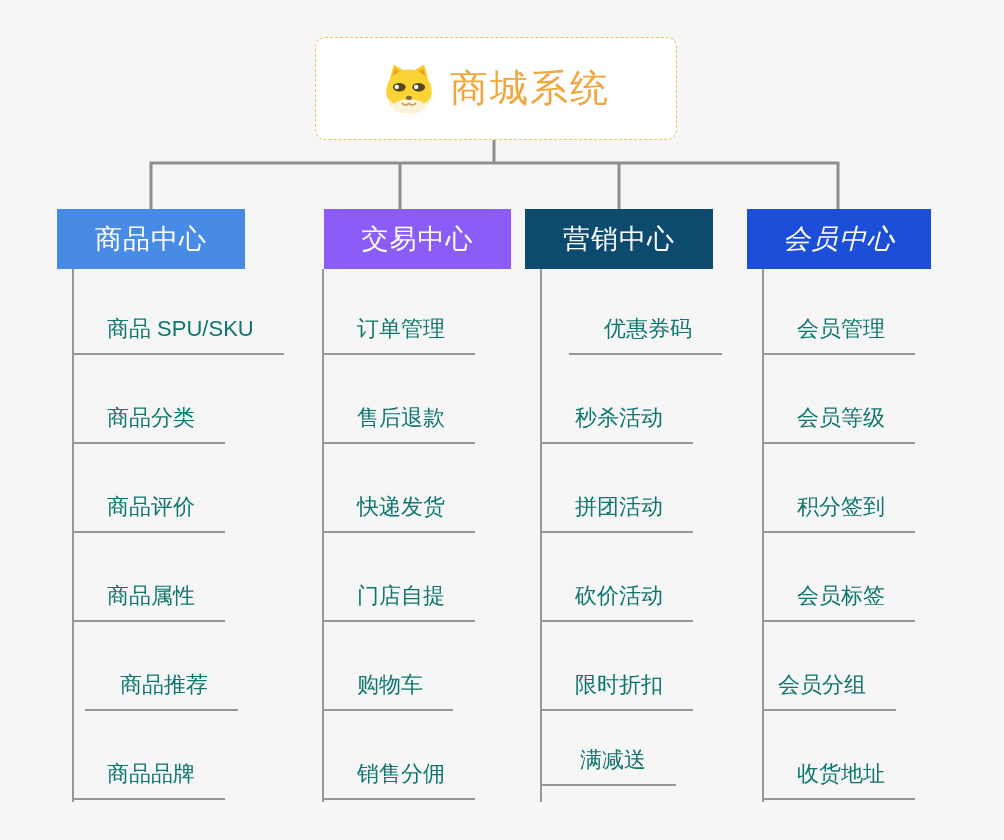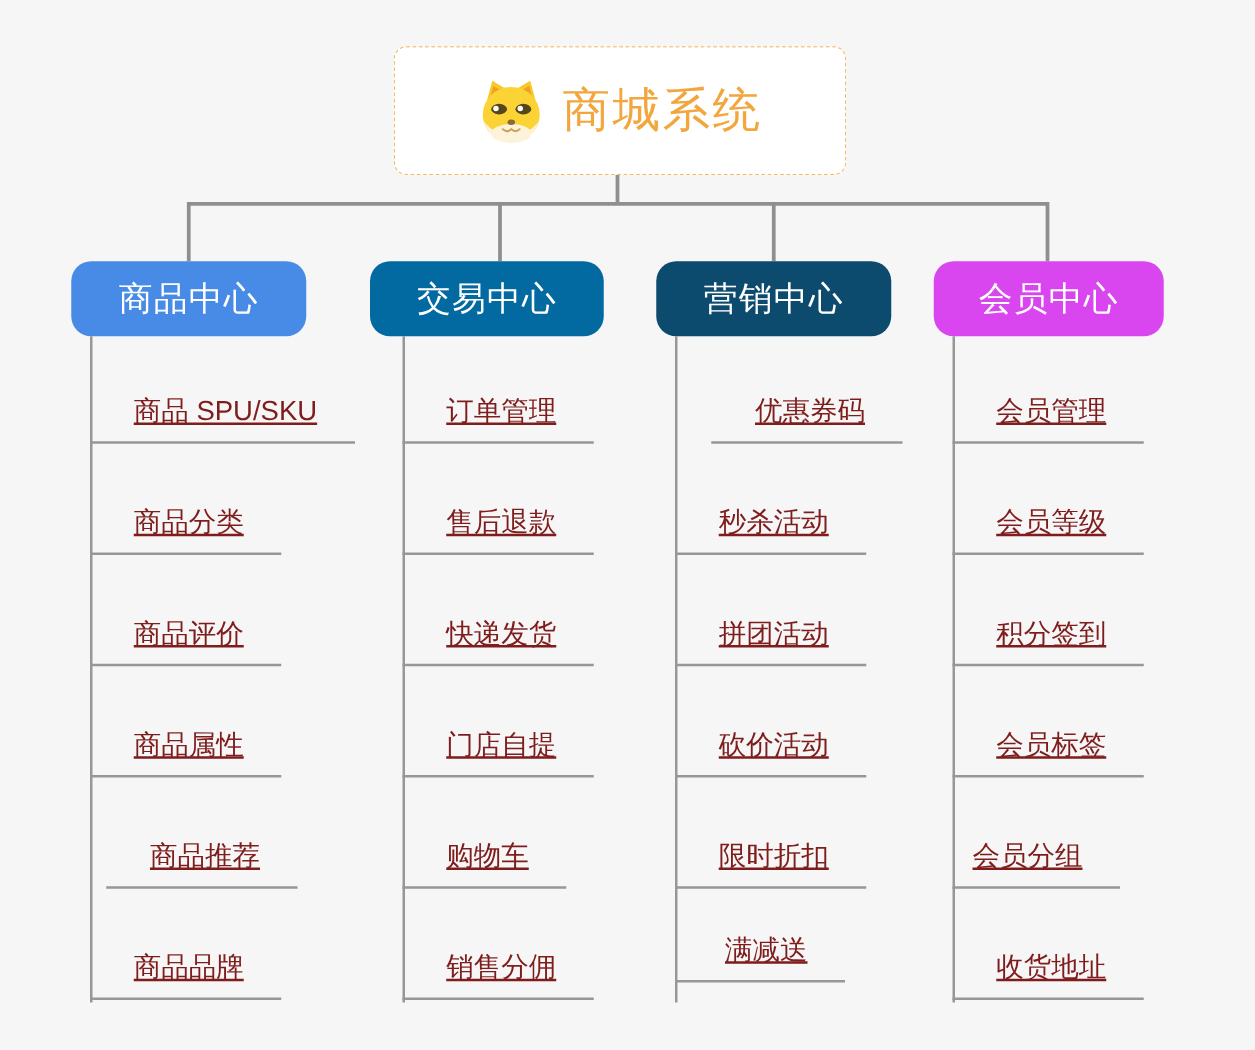--- a/index.html
+++ b/index.html
@@ -31,45 +31,44 @@
   }
   .root-label{
     font-size:38px;
     font-weight:500;
     letter-spacing:2px;
   }
   .branch-box{
     position:absolute;
     top:209px; height:60px;
     box-sizing:border-box;
-    border-radius:16px;
+    border-radius:0;
     display:flex; align-items:center; justify-content:center;
     cursor:pointer;
   }
   .branch-label{
     color:#ffffff;
     font-size:27px;
     letter-spacing:1px;
   }
   .trunk{
     position:absolute;
     width:2px;
     background:#979797;
   }
   .leaf{
     position:absolute;
     box-sizing:border-box;
     padding:0 30px 8px 35px;
     border-bottom:2px solid #979797;
     font-size:22px;
-    color:#7f1d1d;
+    color:#0f766e;
     white-space:nowrap;
     line-height:1.4;
     cursor:pointer;
-    text-decoration:underline;
   }
 </style>
 </head>
 <body>
 
 <div class="canvas">
 
   <svg class="connectors" width="1004" height="840" viewBox="0 0 1004 840">
     <path d="M494 140 V163 M151 209 V163 H838 V209 M400 163 V209 M619 163 V209" fill="none" stroke-width="3" stroke="#8f8f8f"></path>
   </svg>
@@ -97,41 +96,41 @@
       <div class="branch-box" style="left: 57px; width: 188px; background: rgb(71, 139, 230);">
         <span class="branch-label">商品中心</span>
       </div>
       <div class="trunk" style="left: 72px; top: 269px; height: 533px; background: rgb(151, 151, 151);"></div>
       <div class="leaf" style="left: 72px; top: 314px; height: 41px; border-bottom-color: rgb(151, 151, 151);">商品 SPU/SKU</div>
       <div class="leaf" style="left: 72px; top: 403px; height: 41px; border-bottom-color: rgb(151, 151, 151);">商品分类</div>
       <div class="leaf" style="left: 72px; top: 492px; height: 41px; border-bottom-color: rgb(151, 151, 151);">商品评价</div>
       <div class="leaf" style="left: 72px; top: 581px; height: 41px; border-bottom-color: rgb(151, 151, 151);">商品属性</div>
       <div class="leaf" style="left: 72px; top: 670px; height: 41px; border-bottom-color: rgb(151, 151, 151); margin-left: 13px;">商品推荐</div>
       <div class="leaf" style="left: 72px; top: 759px; height: 41px; border-bottom-color: rgb(151, 151, 151);">商品品牌</div>
-      <div class="branch-box" style="left: 296px; width: 187px; background: #0369a1;">
+      <div class="branch-box" style="left: 324px; width: 187px; background: #8b5cf6;">
         <span class="branch-label">交易中心</span>
       </div>
       <div class="trunk" style="left: 322px; top: 269px; height: 533px; background: rgb(151, 151, 151);"></div>
       <div class="leaf" style="left: 322px; top: 314px; height: 41px; border-bottom-color: rgb(151, 151, 151);">订单管理</div>
       <div class="leaf" style="left: 322px; top: 403px; height: 41px; border-bottom-color: rgb(151, 151, 151);">售后退款</div>
       <div class="leaf" style="left: 322px; top: 492px; height: 41px; border-bottom-color: rgb(151, 151, 151);">快递发货</div>
       <div class="leaf" style="left: 322px; top: 581px; height: 41px; border-bottom-color: rgb(151, 151, 151);">门店自提</div>
       <div class="leaf" style="left: 322px; top: 670px; height: 41px; border-bottom-color: rgb(151, 151, 151);">购物车</div>
       <div class="leaf" style="left: 322px; top: 759px; height: 41px; border-bottom-color: rgb(151, 151, 151);">销售分佣</div>
       <div class="branch-box" style="left: 525px; width: 188px; background: #0c4a6e;">
         <span class="branch-label">营销中心</span>
       </div>
       <div class="trunk" style="left: 540px; top: 269px; height: 533px; background: rgb(151, 151, 151);"></div>
       <div class="leaf" style="left: 540px; top: 314px; height: 41px; border-bottom-color: rgb(151, 151, 151); margin-left: 29px;">优惠券码</div>
       <div class="leaf" style="left: 540px; top: 403px; height: 41px; border-bottom-color: rgb(151, 151, 151);">秒杀活动</div>
       <div class="leaf" style="left: 540px; top: 492px; height: 41px; border-bottom-color: rgb(151, 151, 151);">拼团活动</div>
       <div class="leaf" style="left: 540px; top: 581px; height: 41px; border-bottom-color: rgb(151, 151, 151);">砍价活动</div>
       <div class="leaf" style="left: 540px; top: 670px; height: 41px; border-bottom-color: rgb(151, 151, 151);">限时折扣</div>
       <div class="leaf" style="left: 540px; top: 745px; height: 41px; border-bottom-color: rgb(151, 151, 151); padding-left: 40px;">满减送</div>
-      <div class="branch-box" style="left: 747px; width: 184px; background: #d946ef;">
+      <div class="branch-box" style="left: 747px; width: 184px; background: #1d4ed8; font-style: italic;">
         <span class="branch-label">会员中心</span>
       </div>
       <div class="trunk" style="left: 762px; top: 269px; height: 533px; background: rgb(151, 151, 151);"></div>
       <div class="leaf" style="left: 762px; top: 314px; height: 41px; border-bottom-color: rgb(151, 151, 151);">会员管理</div>
       <div class="leaf" style="left: 762px; top: 403px; height: 41px; border-bottom-color: rgb(151, 151, 151);">会员等级</div>
       <div class="leaf" style="left: 762px; top: 492px; height: 41px; border-bottom-color: rgb(151, 151, 151);">积分签到</div>
       <div class="leaf" style="left: 762px; top: 581px; height: 41px; border-bottom-color: rgb(151, 151, 151);">会员标签</div>
       <div class="leaf" style="left: 762px; top: 670px; height: 41px; border-bottom-color: rgb(151, 151, 151); padding-left: 16px;">会员分组</div>
       <div class="leaf" style="left: 762px; top: 759px; height: 41px; border-bottom-color: rgb(151, 151, 151);">收货地址</div>
     </div>

